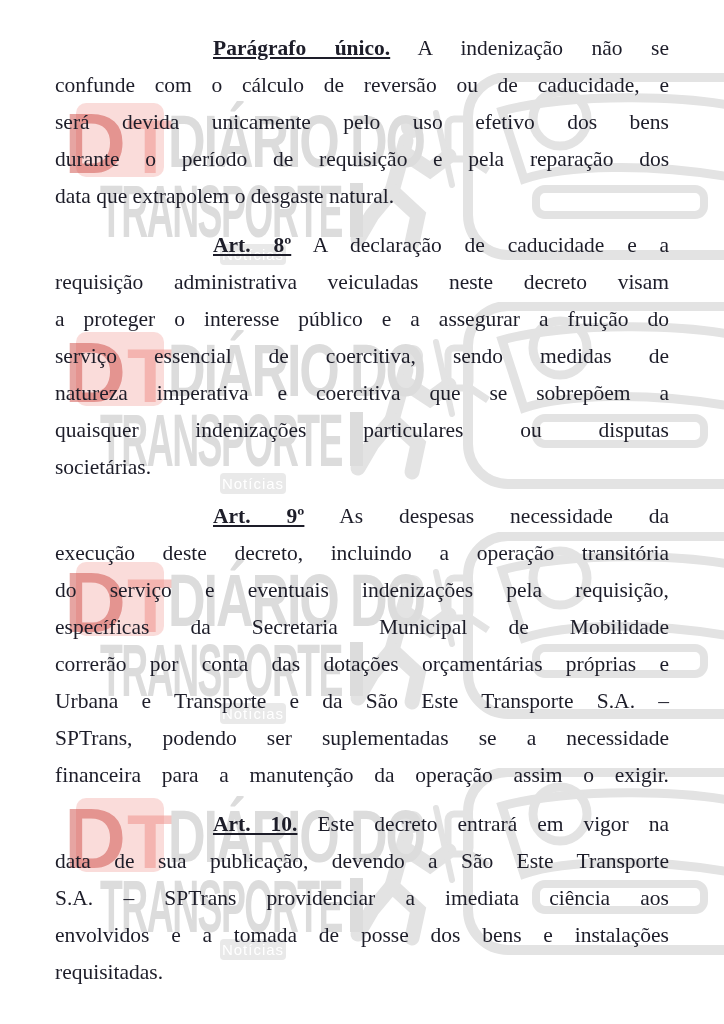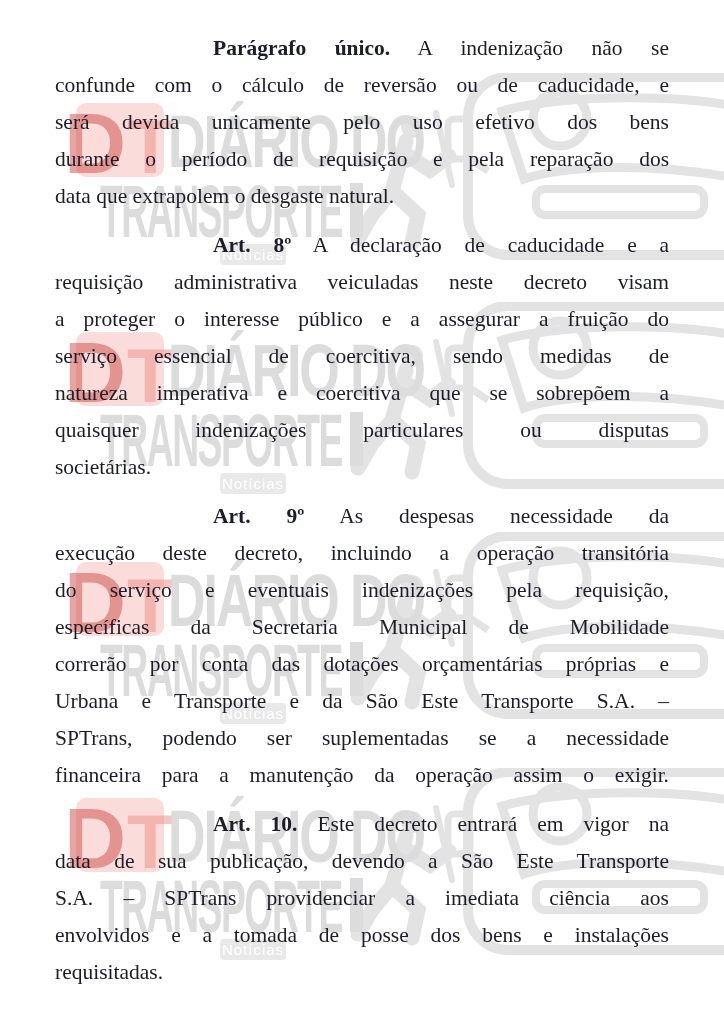--- a/index.html
+++ b/index.html
@@ -72,20 +72,21 @@
   }
   .line.last {
     text-align-last: left;
   }
   .indent {
     display: inline-block;
     width: 158px;
   }
   .lead {
     font-weight: bold;
+    text-decoration: underline;
   }
 </style>
 </head>
 <body>
 
 <div class="page">
   <div class="watermark-layer" id="watermark-layer">
       <svg class="wm-row" width="724" height="235" viewBox="0 0 724 235" aria-hidden="true" style="top: 73px;">
 
     <g fill="none" stroke="#e3e3e3">

